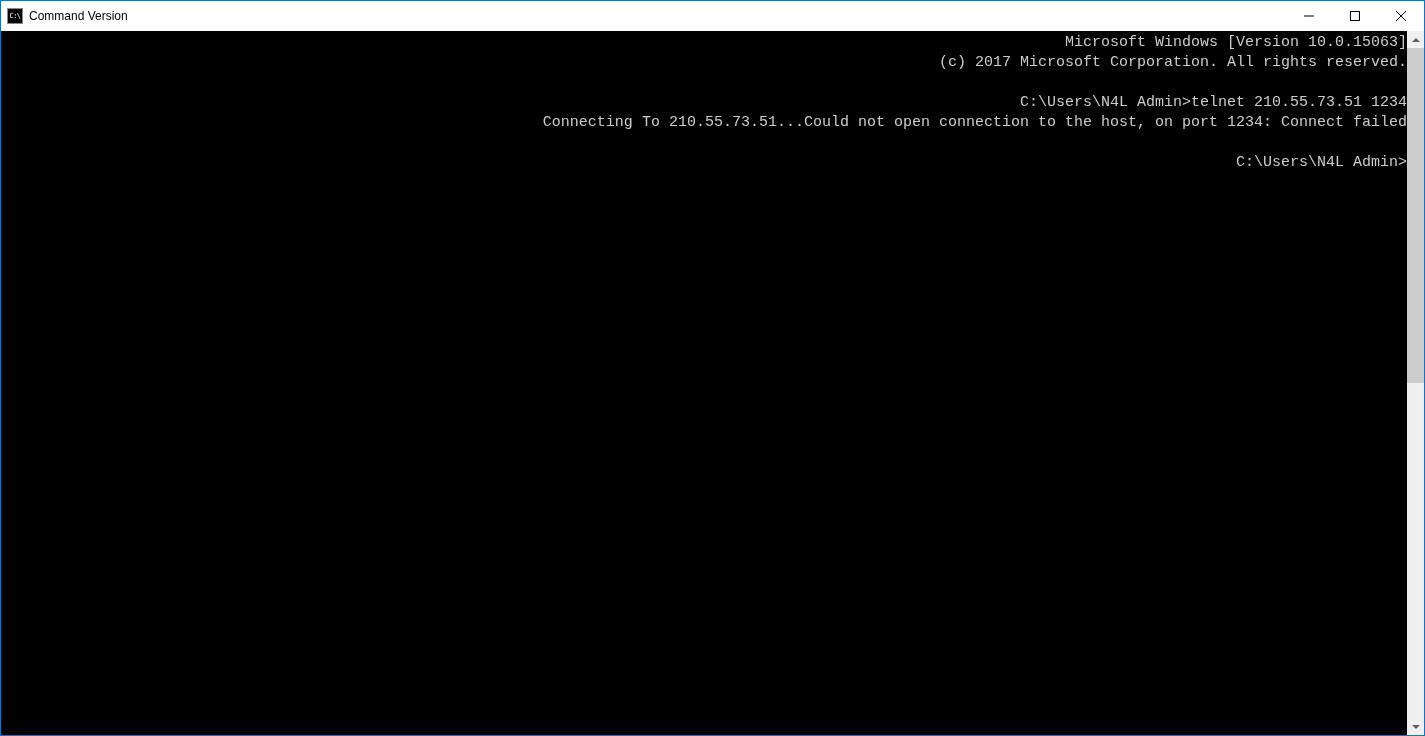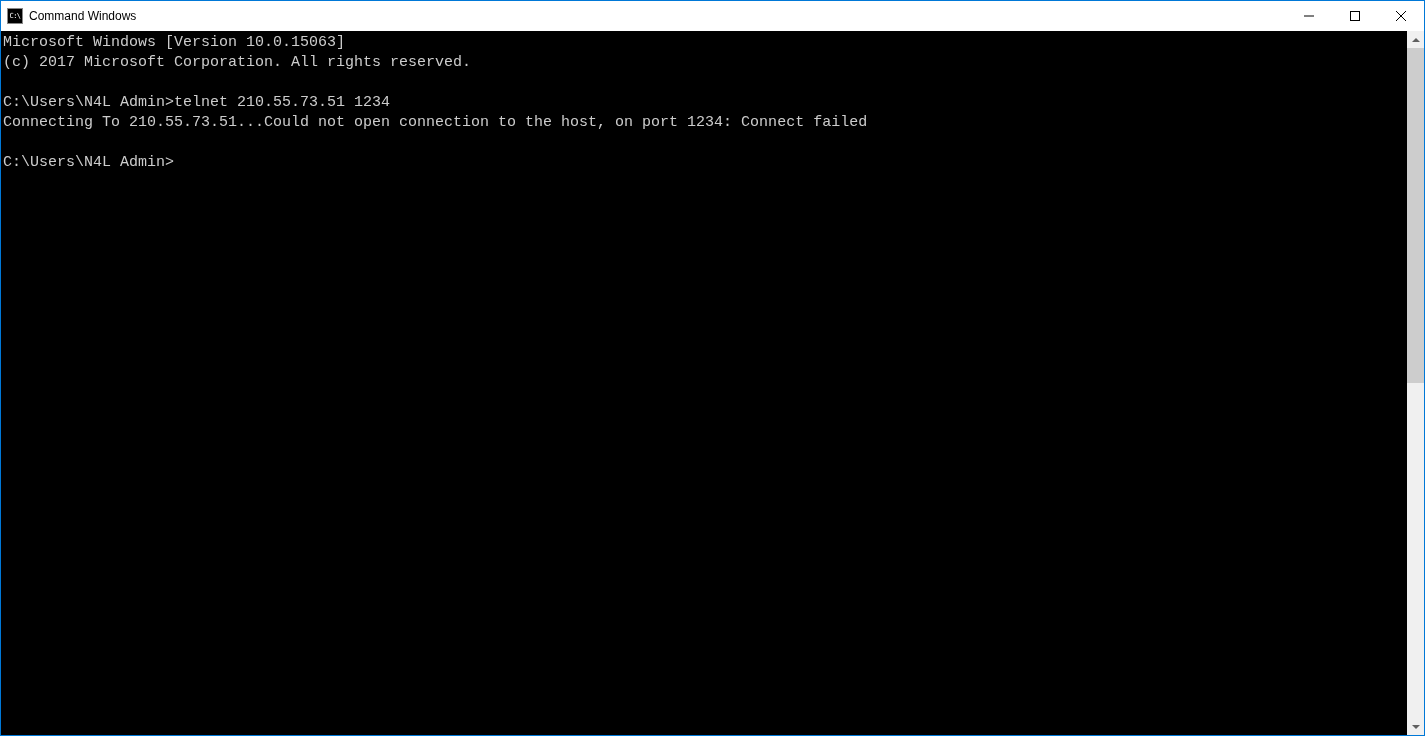--- a/index.html
+++ b/index.html
@@ -113,32 +113,33 @@
     .scroll-thumb {
       position: absolute;
       top: 0;
       left: 0;
       right: 0;
       height: 50%;
       background: #cdcdcd;
     }
     .line {
       min-height: 20px;
+      text-align: right;
     }
   </style>
 </head>
 <body>
 
 <div class="window">
   <div class="titlebar">
     <div class="title-left">
       <div class="app-icon">
         <span class="app-icon-text">C:\</span>
       </div>
-      <span class="title-text">Command Windows</span>
+      <span class="title-text">Command Version</span>
     </div>
     <div class="window-controls">
       <div class="win-btn">
         <svg viewBox="0 0 10 10">
           <line x1="0" y1="5" x2="10" y2="5" stroke="#000" stroke-width="1"></line>
         </svg>
       </div>
       <div class="win-btn">
         <svg viewBox="0 0 10 10">
           <rect x="0.5" y="0.5" width="9" height="9" fill="none" stroke="#000" stroke-width="1"></rect>

